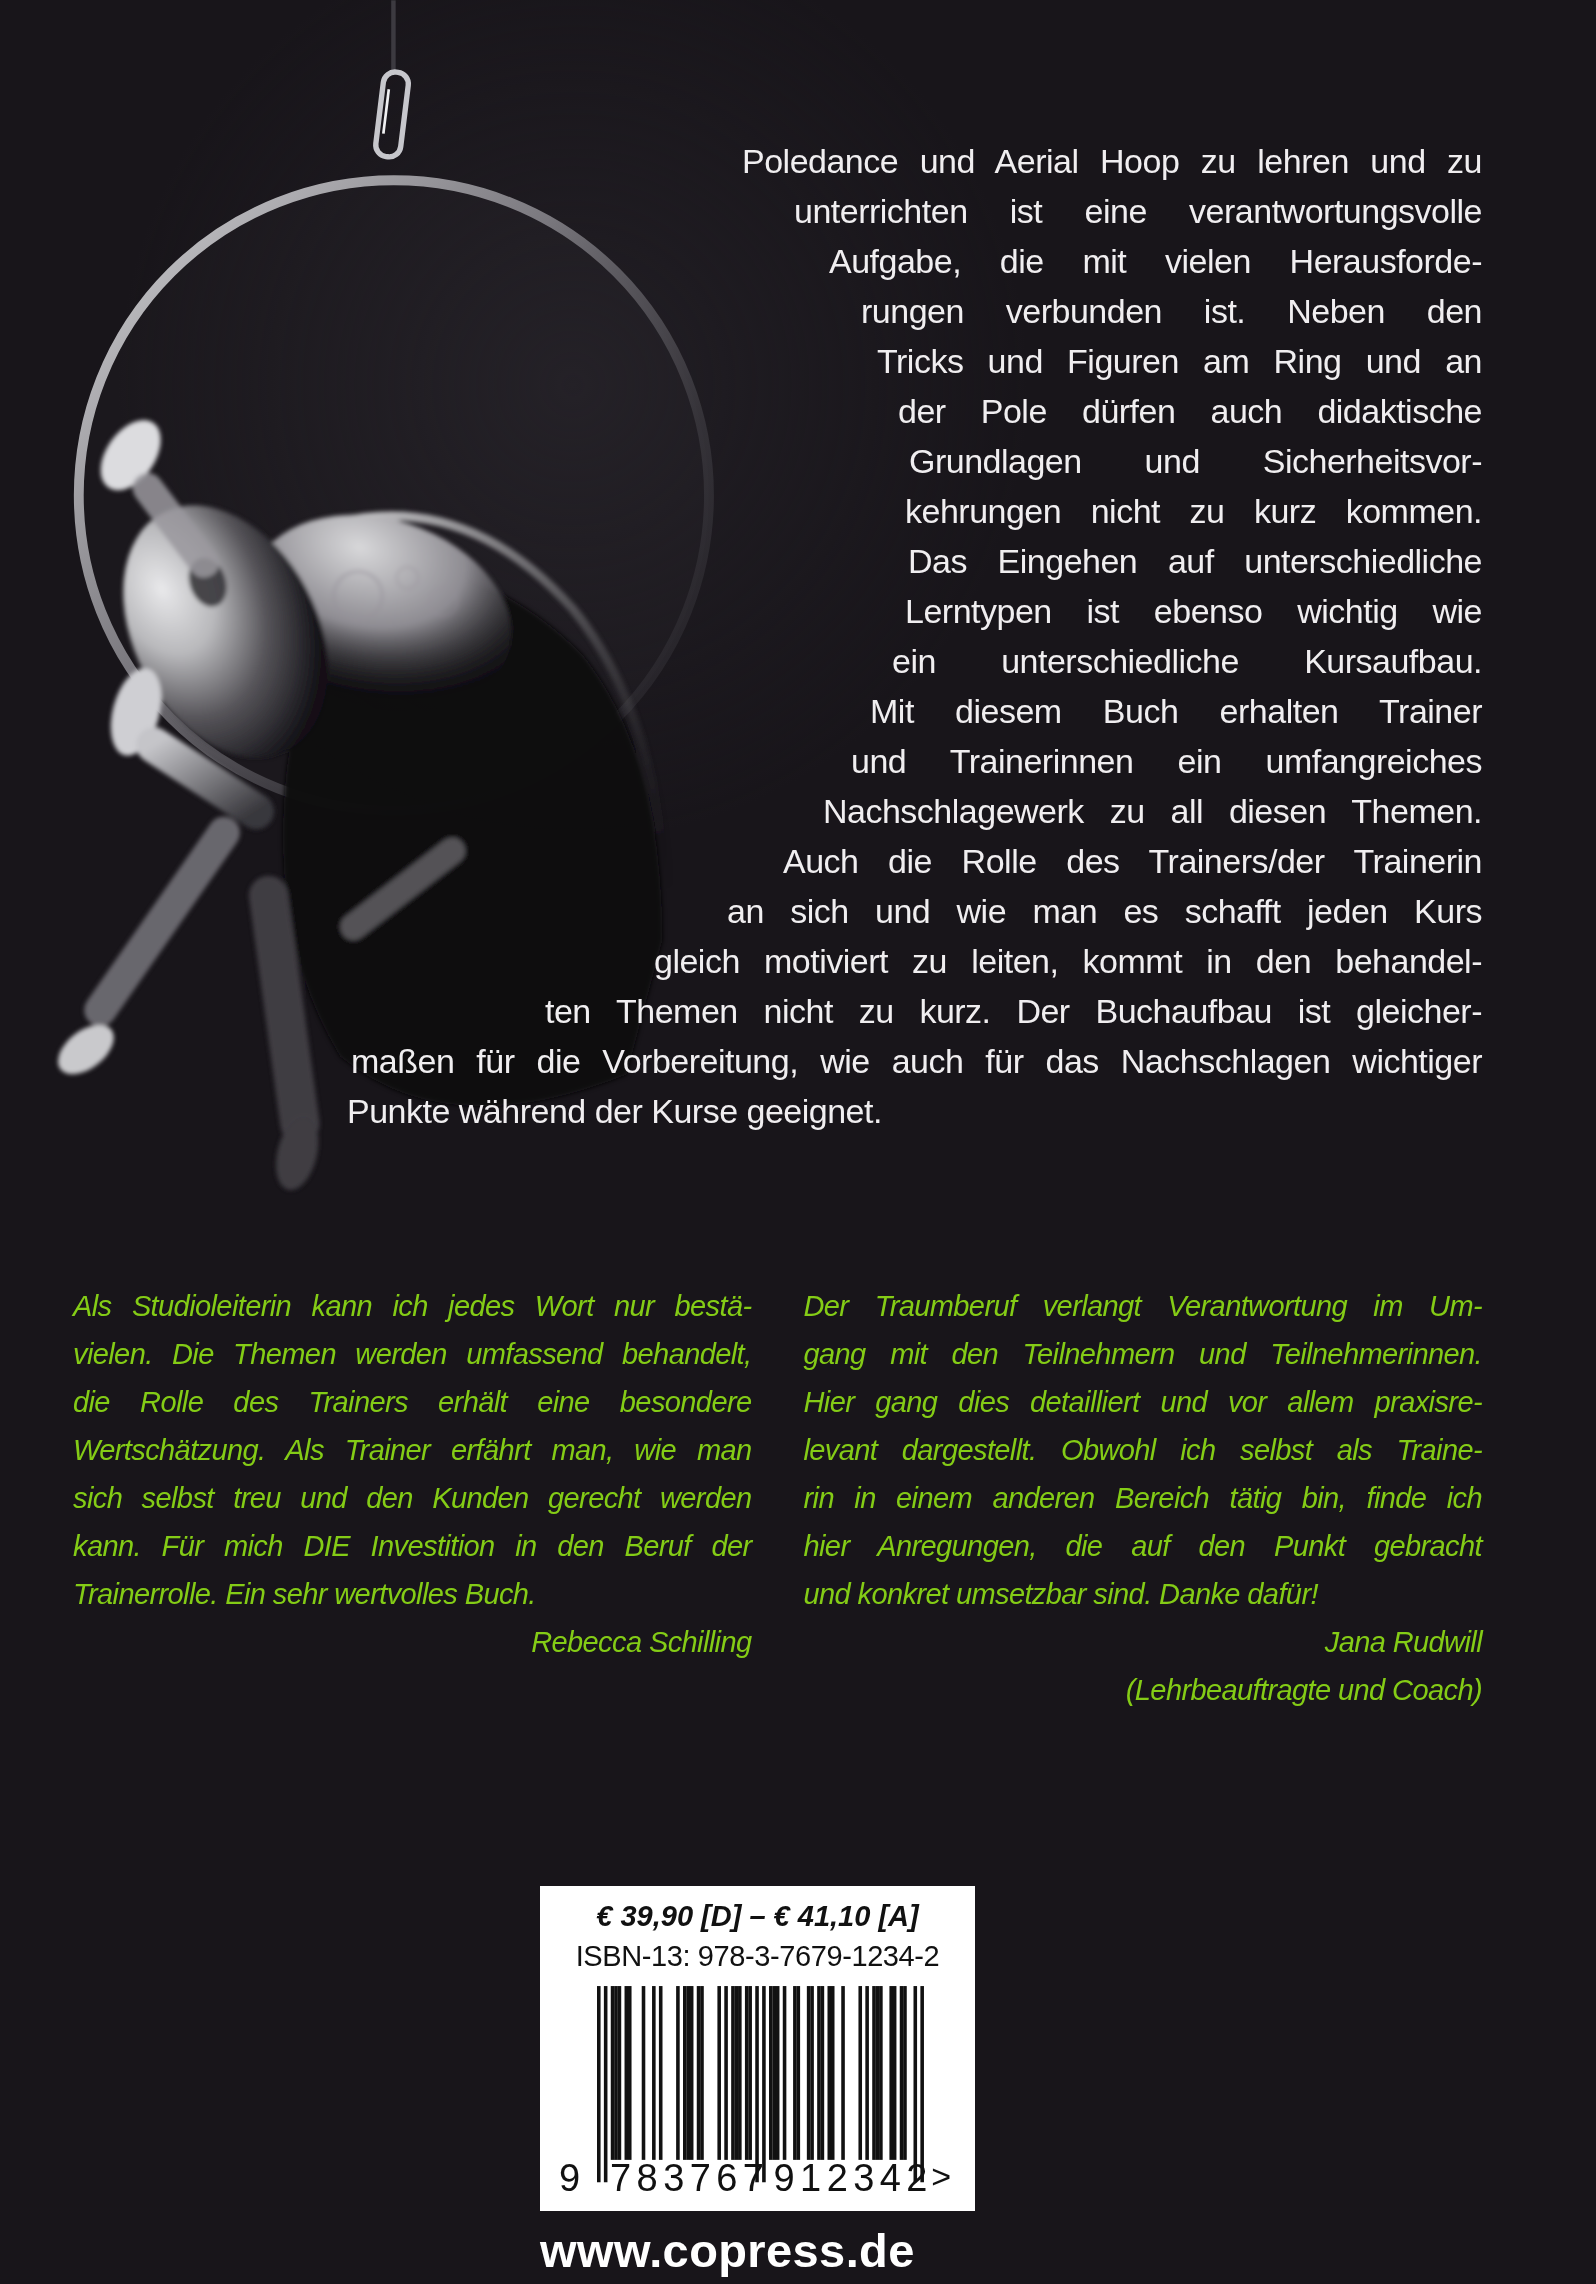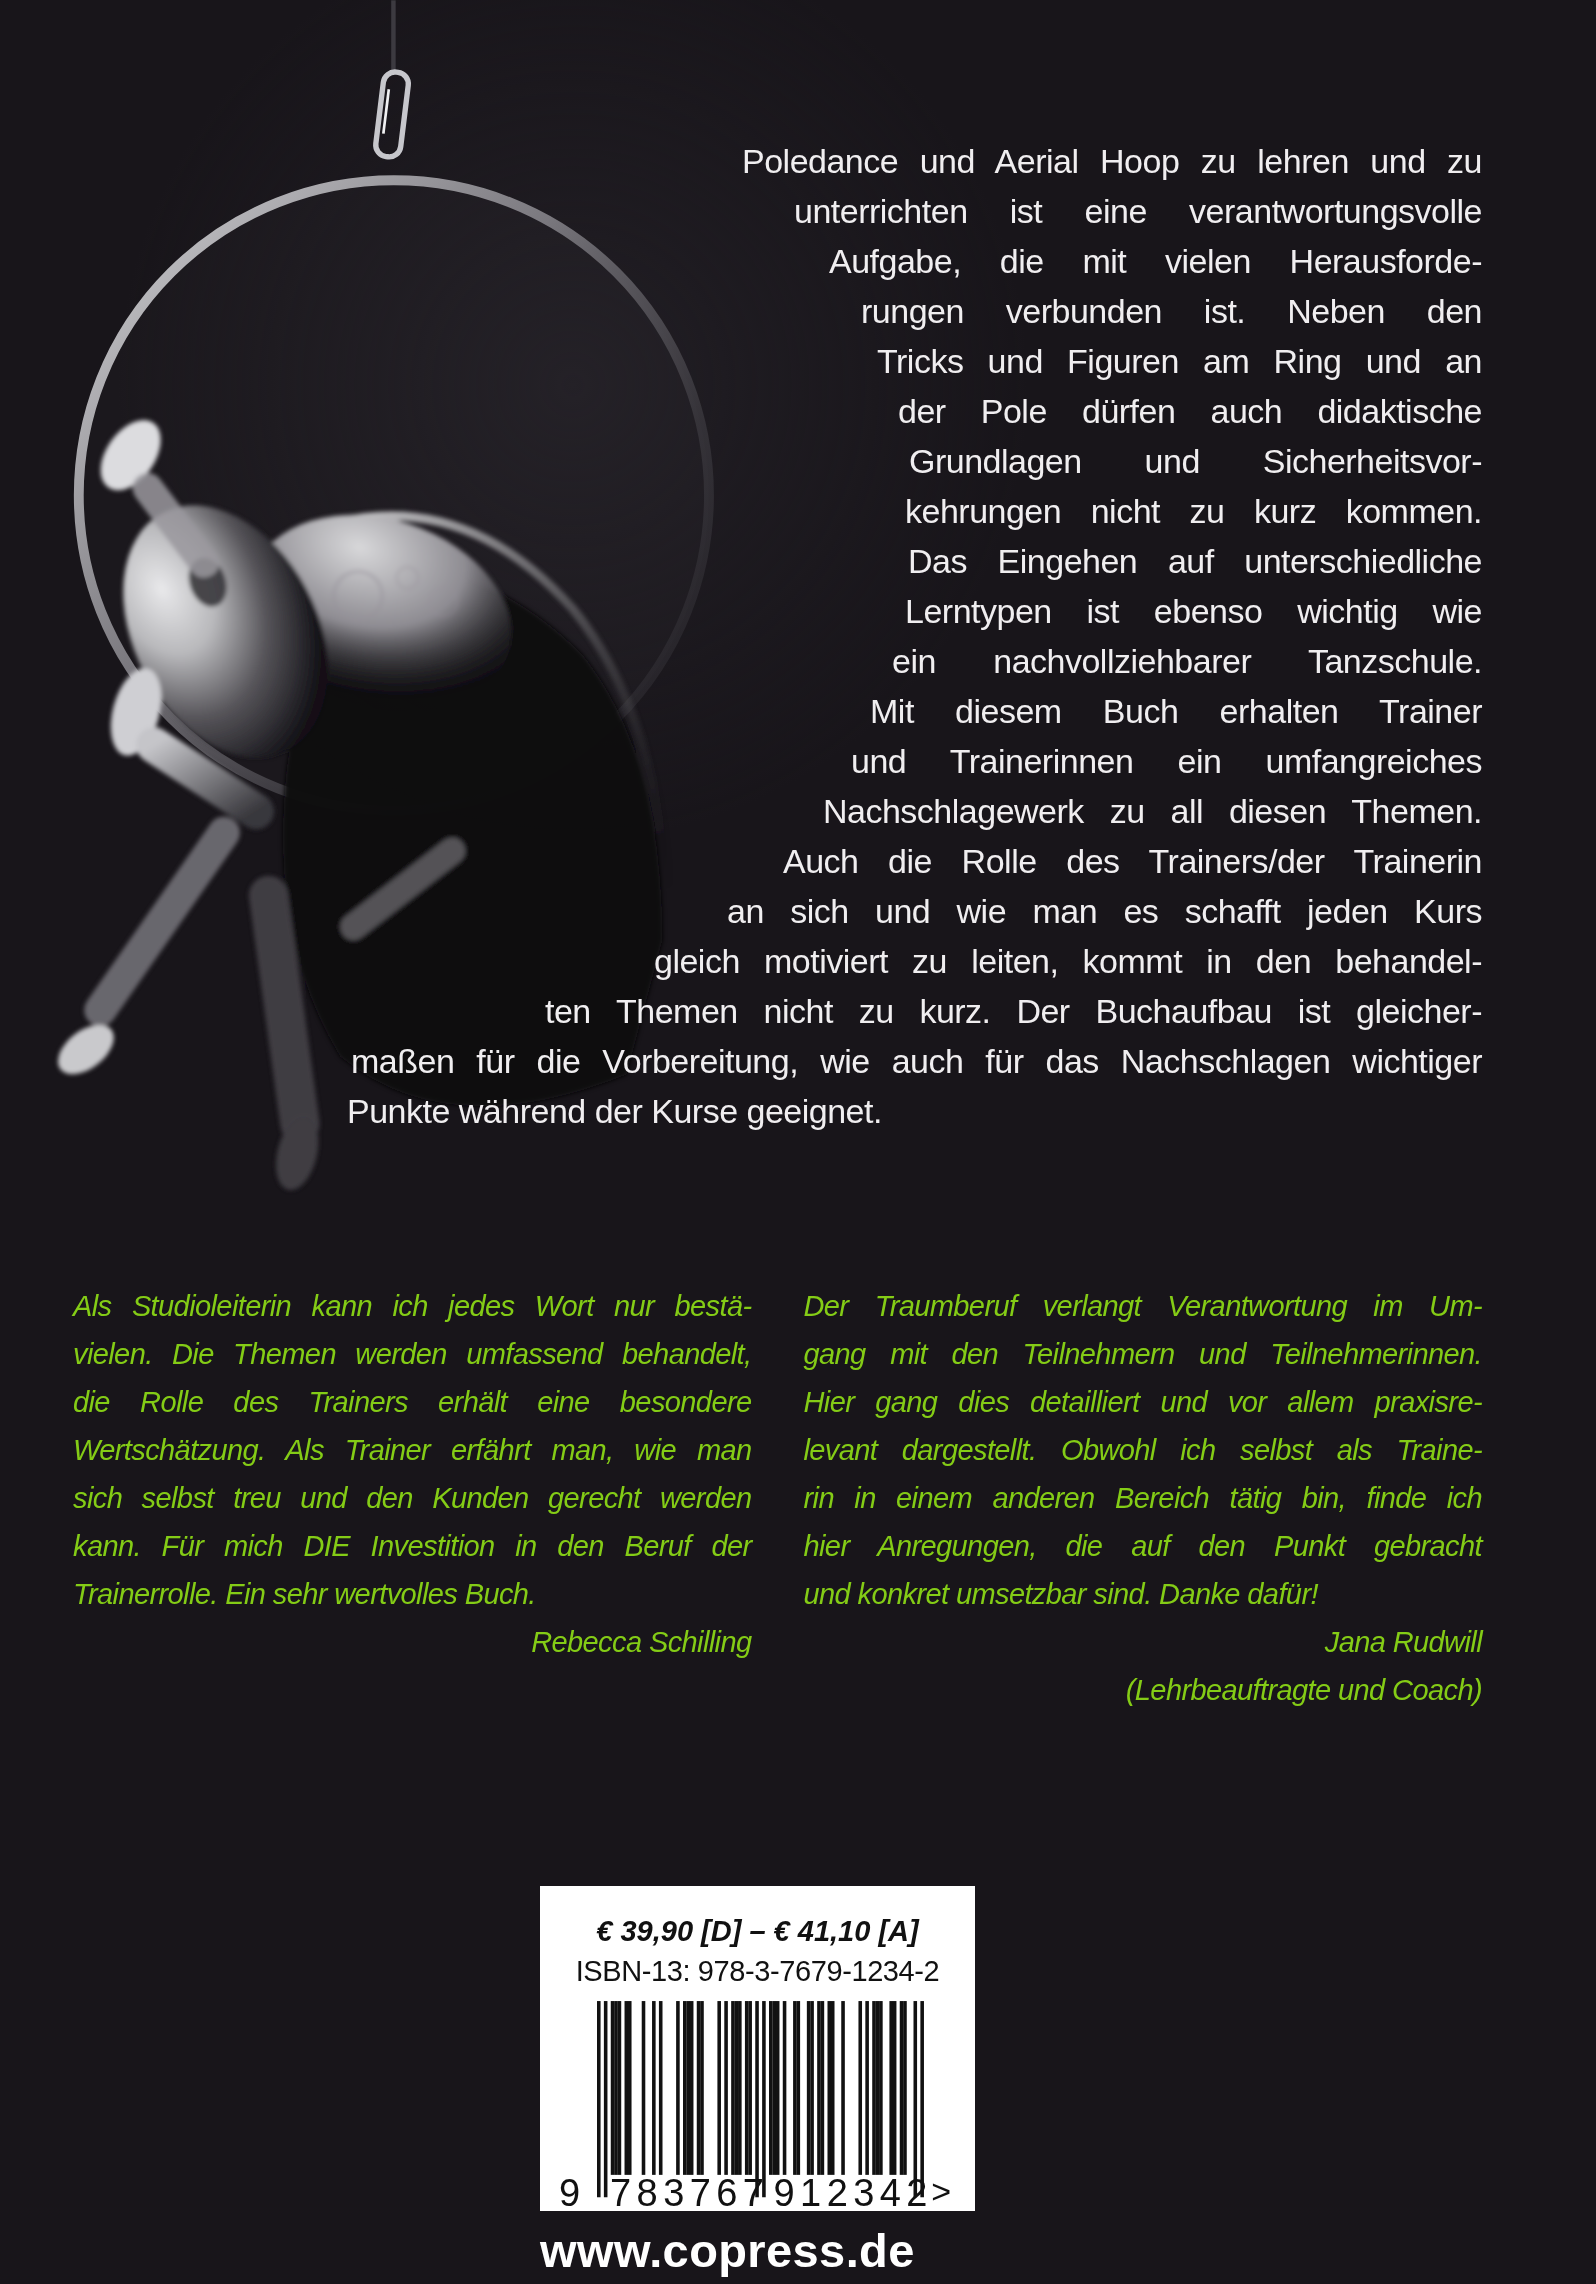--- a/index.html
+++ b/index.html
@@ -47,21 +47,21 @@
   }
   .quote .line.last{text-align-last:left;}
   .quote .author, .quote .role{
     height:48px;text-align:right;
   }
 
   
   .sales-box{
     position:absolute;left:540px;top:1886px;width:435px;height:325px;
     background:#ffffff;color:#111111;
-    box-sizing:border-box;padding-top:29px;
+    box-sizing:border-box;padding-top:14px;
   }
   .price{
     text-align:center;font-size:29px;font-weight:700;font-style:italic;
     letter-spacing:0px;
   }
   .isbn{
     text-align:center;font-size:29px;font-weight:400;letter-spacing:-0.4px;
     margin-top:7.2px;
   }
   .ean{
@@ -151,21 +151,21 @@
     <div class="line" style="margin-left: 742px;">Poledance und Aerial Hoop zu lehren und zu</div>
     <div class="line" style="margin-left: 794px;">unterrichten ist eine verantwortungsvolle</div>
     <div class="line" style="margin-left: 829px;">Aufgabe, die mit vielen Herausforde-</div>
     <div class="line" style="margin-left: 861px;">rungen verbunden ist. Neben den</div>
     <div class="line" style="margin-left: 877px;">Tricks und Figuren am Ring und an</div>
     <div class="line" style="margin-left: 898px;">der Pole dürfen auch didaktische</div>
     <div class="line" style="margin-left: 909px;">Grundlagen und Sicherheitsvor-</div>
     <div class="line" style="margin-left: 905px;">kehrungen nicht zu kurz kommen.</div>
     <div class="line" style="margin-left: 908px;">Das Eingehen auf unterschiedliche</div>
     <div class="line" style="margin-left: 905px;">Lerntypen ist ebenso wichtig wie</div>
-    <div class="line" style="margin-left: 892px;">ein nachvollziehbarer Tanzschule.</div>
+    <div class="line" style="margin-left: 892px;">ein unterschiedliche Kursaufbau.</div>
     <div class="line" style="margin-left: 870px;">Mit diesem Buch erhalten Trainer</div>
     <div class="line" style="margin-left: 851px;">und Trainerinnen ein umfangreiches</div>
     <div class="line" style="margin-left: 823px;">Nachschlagewerk zu all diesen Themen.</div>
     <div class="line" style="margin-left: 783px;">Auch die Rolle des Trainers/der Trainerin</div>
     <div class="line" style="margin-left: 727px;">an sich und wie man es schafft jeden Kurs</div>
     <div class="line" style="margin-left: 654px;">gleich motiviert zu leiten, kommt in den behandel-</div>
     <div class="line" style="margin-left: 545px;">ten Themen nicht zu kurz. Der Buchaufbau ist gleicher-</div>
     <div class="line" style="margin-left: 351px;">maßen für die Vorbereitung, wie auch für das Nachschlagen wichtiger</div>
     <div class="line last" style="margin-left: 347px;">Punkte während der Kurse geeignet.</div>
   </div>

